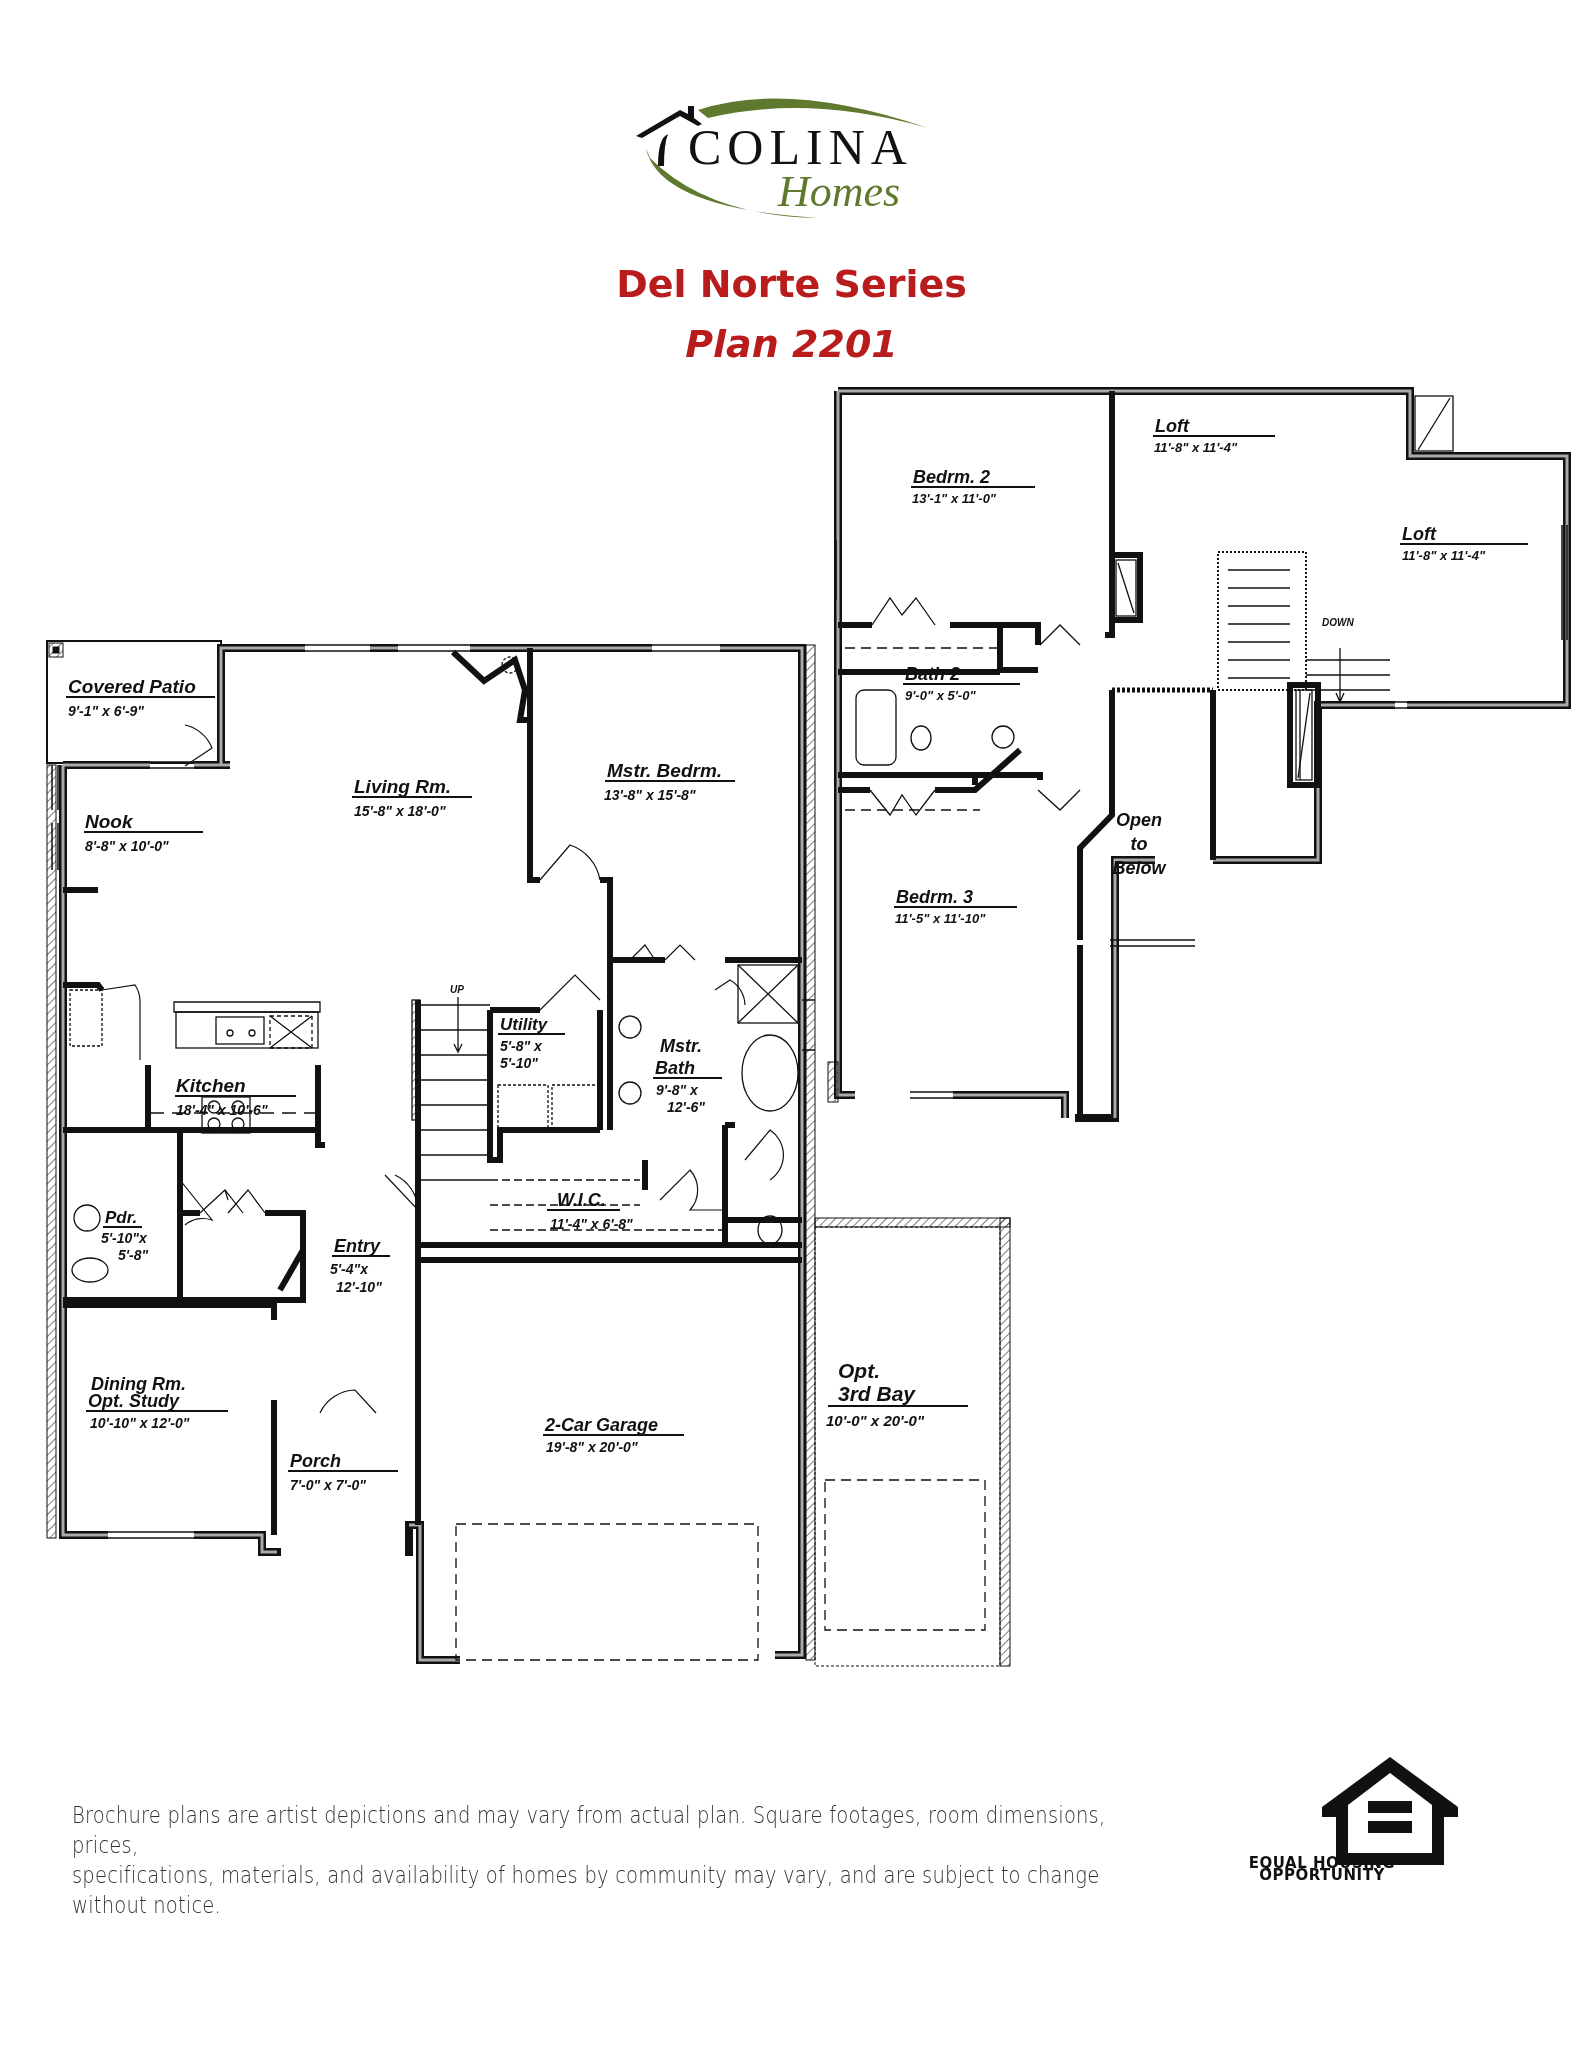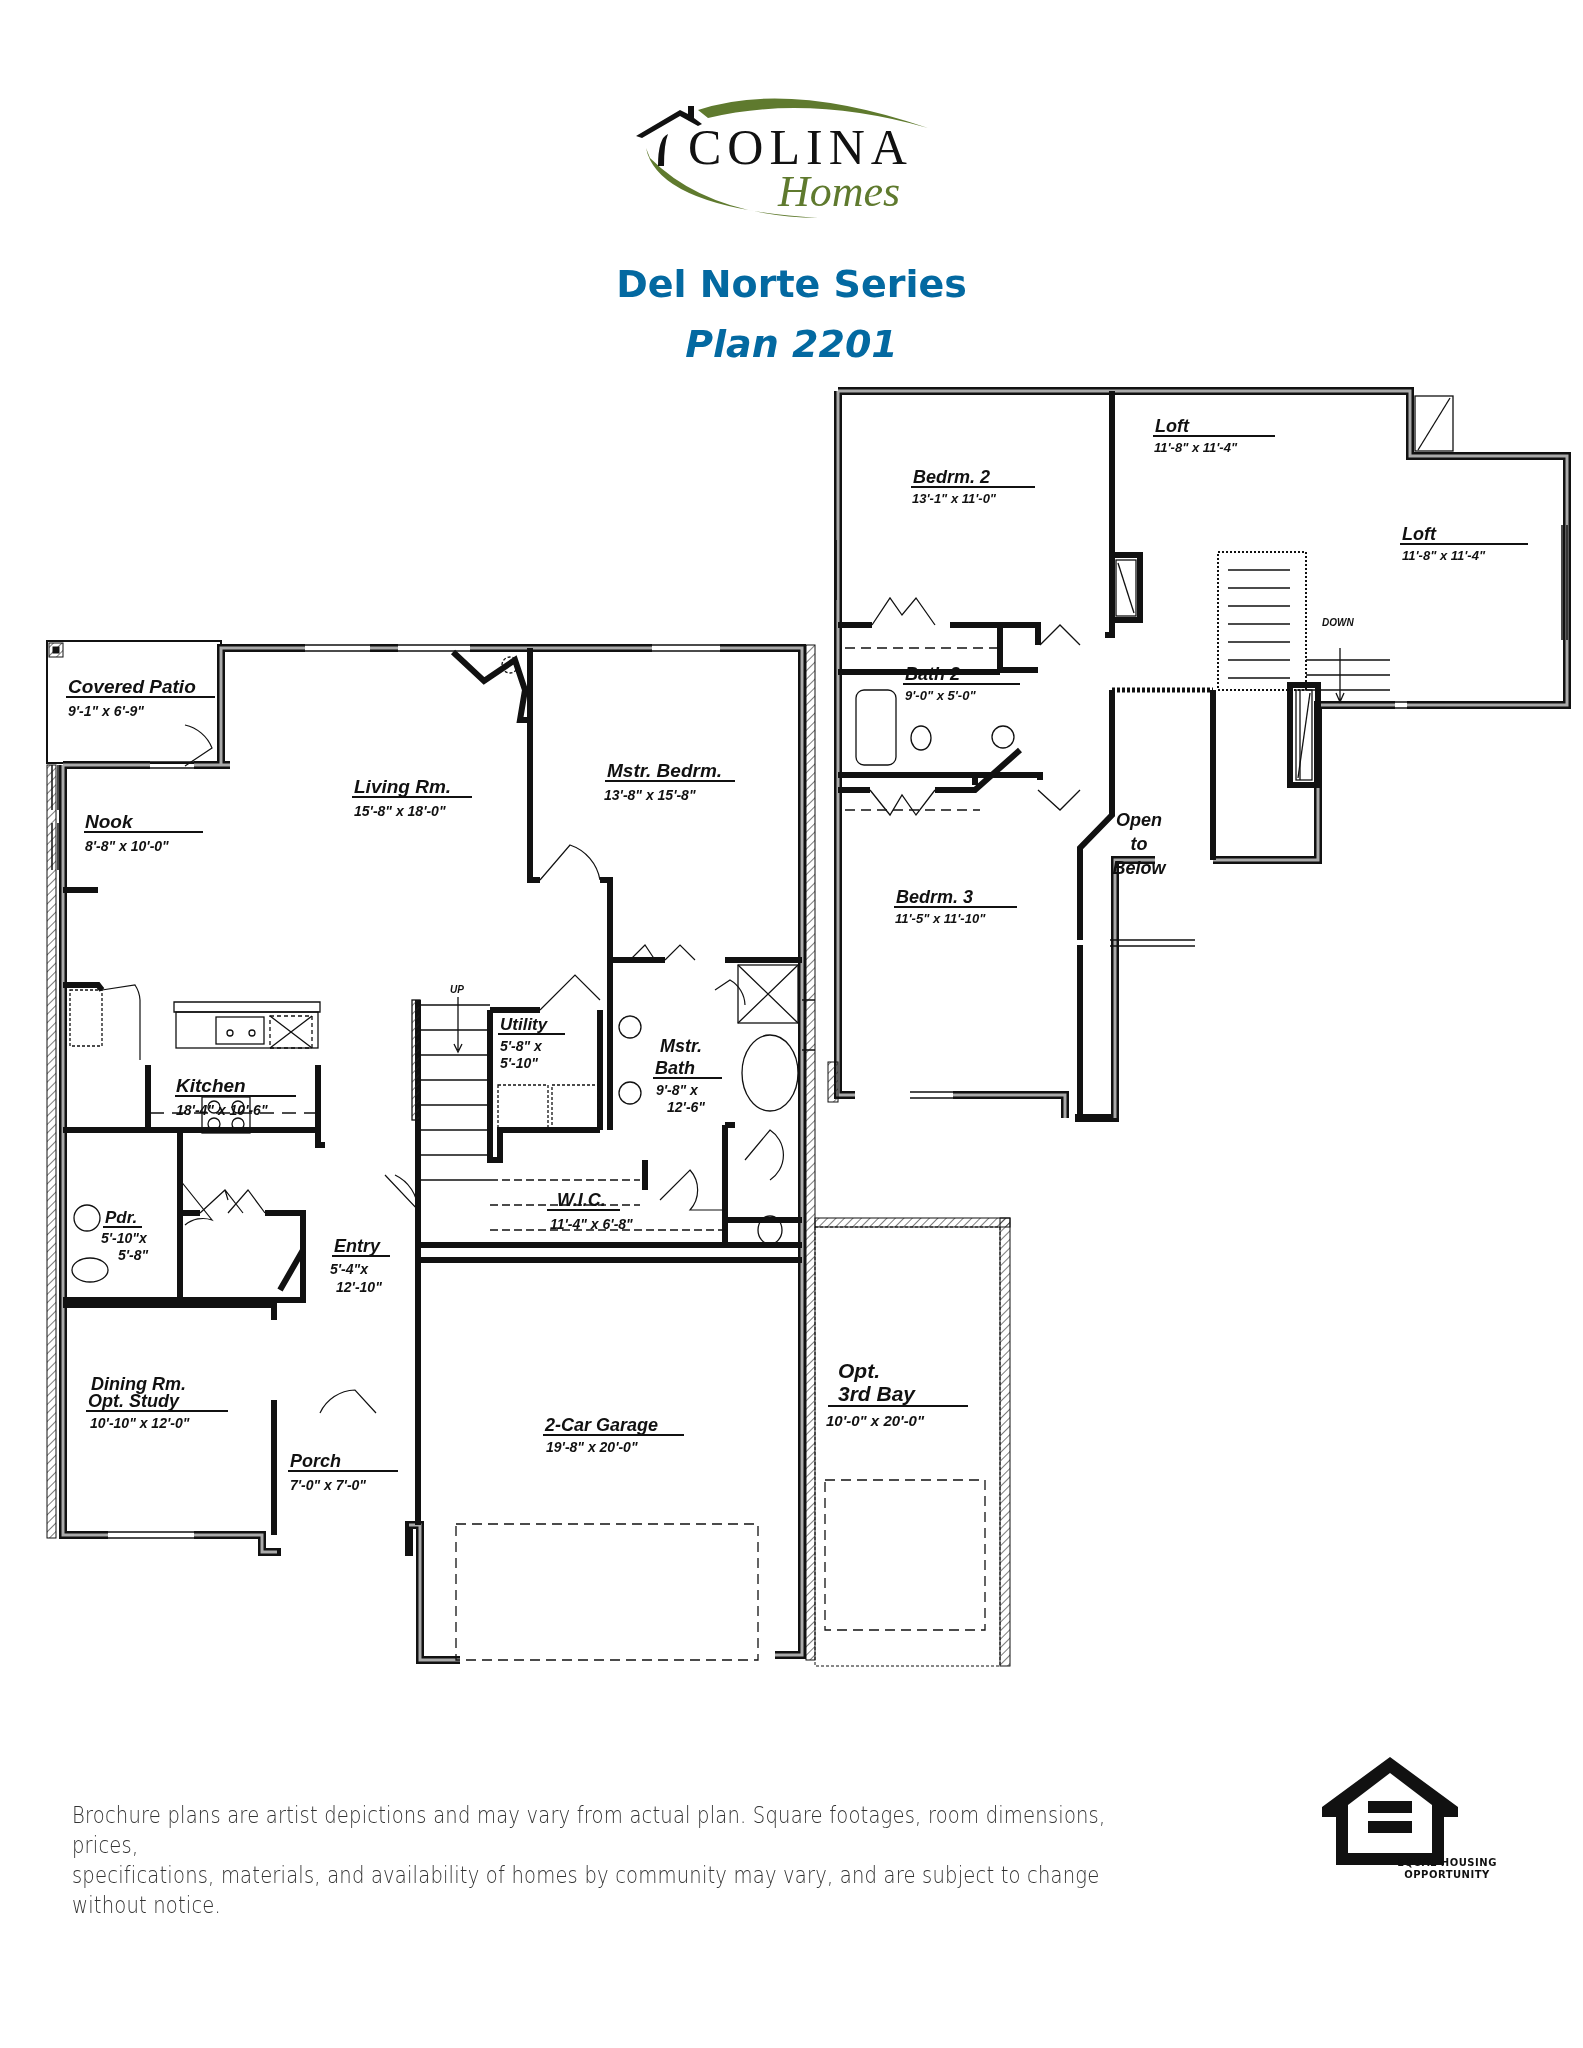--- a/index.html
+++ b/index.html
@@ -1,26 +1,26 @@
 <!DOCTYPE html>
 <html><head>
 <meta charset="utf-8">
 <style>
   html, body { margin: 0; padding: 0; background: #ffffff; }
   body { width: 1583px; height: 2048px; position: relative; overflow: hidden; font-family: "Liberation Sans", sans-serif; }
   .logo { position: absolute; left: 628px; top: 88px; width: 310px; height: 142px; }
-  .title { position: absolute; left: 0; width: 1583px; text-align: center; font-family: "DejaVu Sans", sans-serif; font-weight: bold; color: #0369a1; font-size: 38px; }
+  .title { position: absolute; left: 0; width: 1583px; text-align: center; font-family: "DejaVu Sans", sans-serif; font-weight: bold; color: #b91c1c; font-size: 38px; }
   .t1 { top: 262px; }
   .t2 { top: 322px; font-style: italic; }
   svg.plan { position: absolute; left: 0; top: 0; }
   .rl { font-family: "Liberation Sans", sans-serif; font-style: italic; font-weight: bold; fill: #111; }
   .rd { font-family: "Liberation Sans", sans-serif; font-style: italic; font-weight: bold; fill: #111; }
   .disclaimer { position: absolute; left: 72px; top: 1800px; width: 1200px; font-family: "DejaVu Sans", sans-serif; font-size: 22.5px; line-height: 30px; color: #333; letter-spacing: 0.2px; font-weight: 300; transform: scaleX(0.87); transform-origin: left top; }
   .eho { position: absolute; left: 1320px; top: 1755px; width: 140px; height: 115px; }
-  .eho-text { position: absolute; left: 1357px; top: 1857px; width: 180px; text-align: center; font-family: "DejaVu Sans", sans-serif; font-weight: bold; font-size: 10px; line-height: 12px; color: #111; letter-spacing: 0.5px; }
+  .eho-text { position: absolute; left: 1232px; top: 1857px; width: 180px; text-align: center; font-family: "DejaVu Sans", sans-serif; font-weight: bold; font-size: 15px; line-height: 12px; color: #111; letter-spacing: 0.5px; }
 </style>
 </head>
 <body>
 
 <svg class="logo" viewBox="0 0 310 142">
   <path d="M70 22 Q160 -8 300 40 Q180 6 80 30 Z" fill="#5f7a2e"></path>
   <path d="M18 60 Q30 120 190 130 Q80 128 22 70 Z" fill="#5f7a2e"></path>
   <g>
     <path d="M8 48 L52 22 L60 26 L60 18 L66 18 L66 30 L74 36 L70 38 L52 28 L14 50 Z" fill="#111"></path>
     <path d="M30 78 Q30 50 40 46 Q36 56 36 78 Z" fill="#111"></path>

